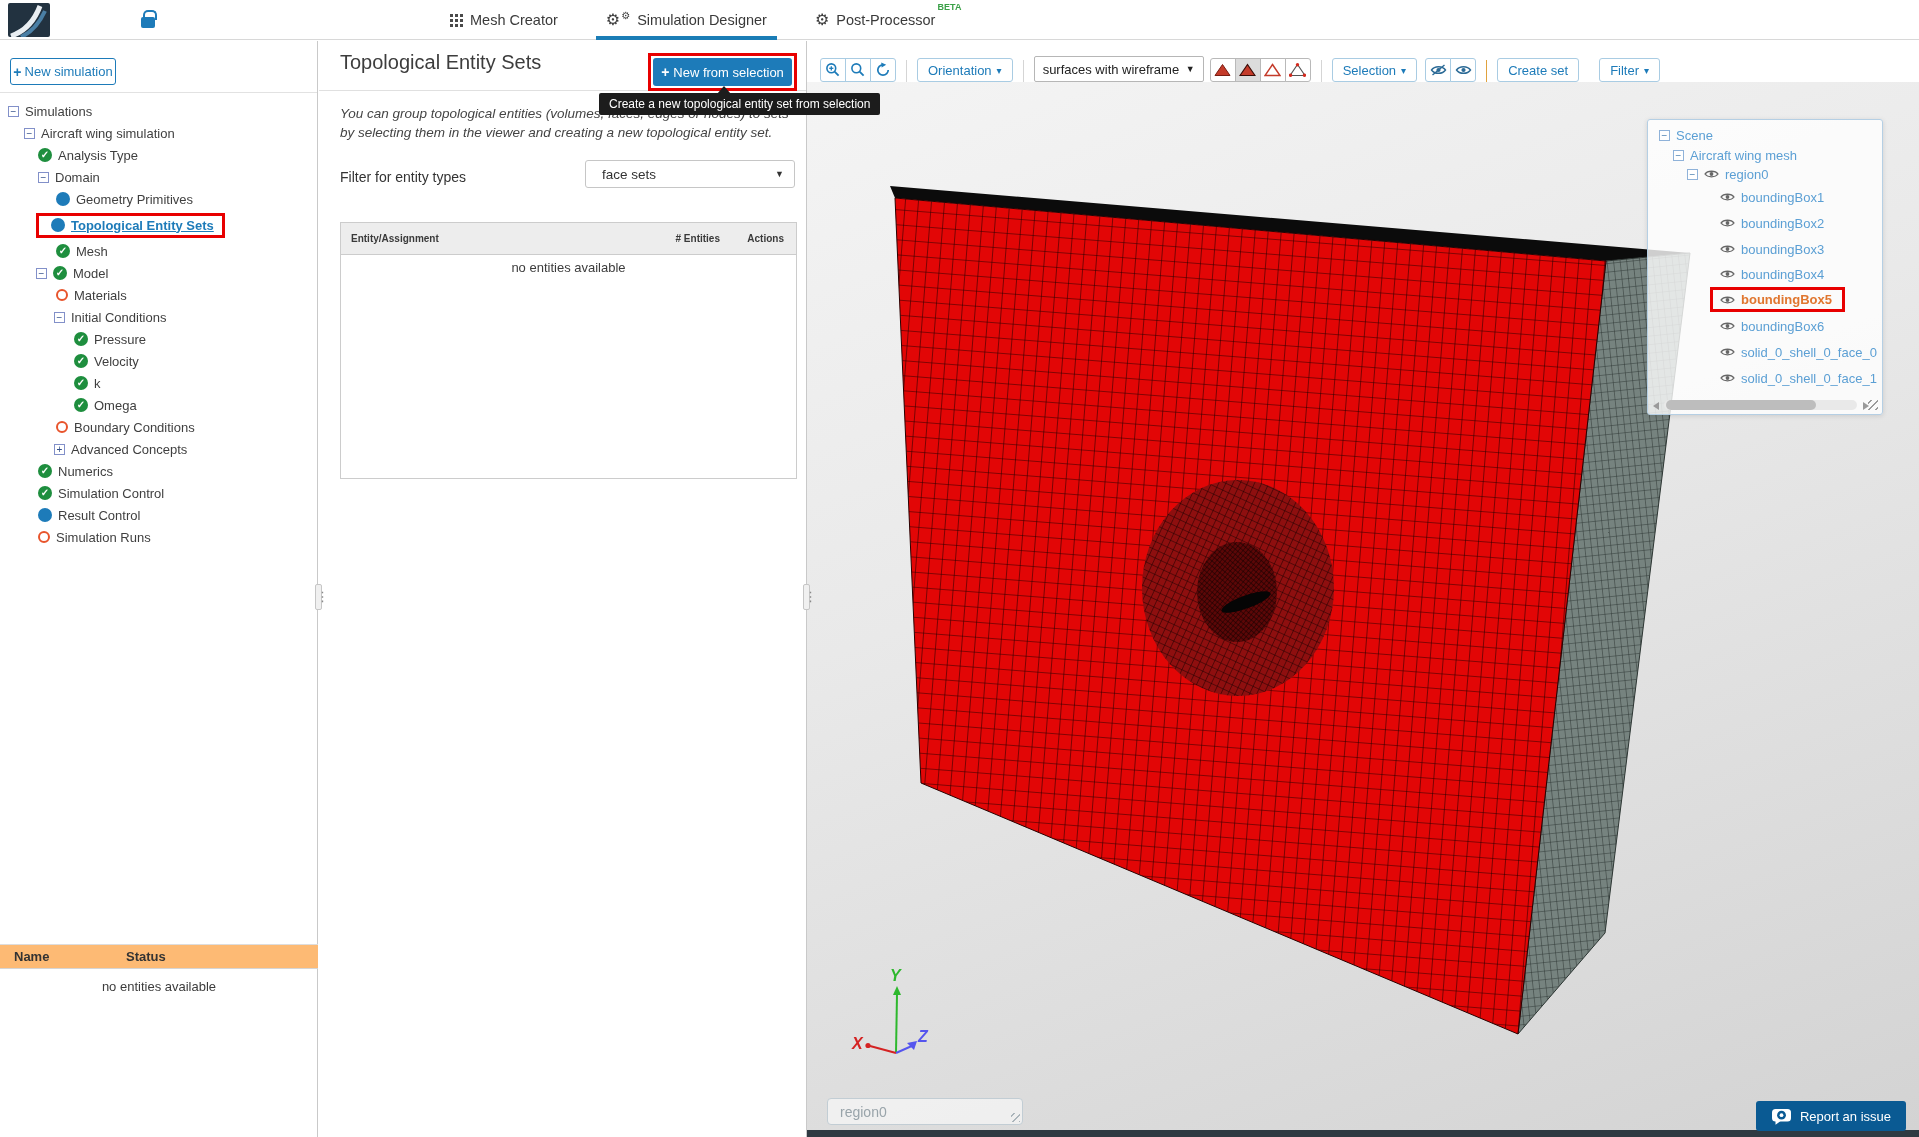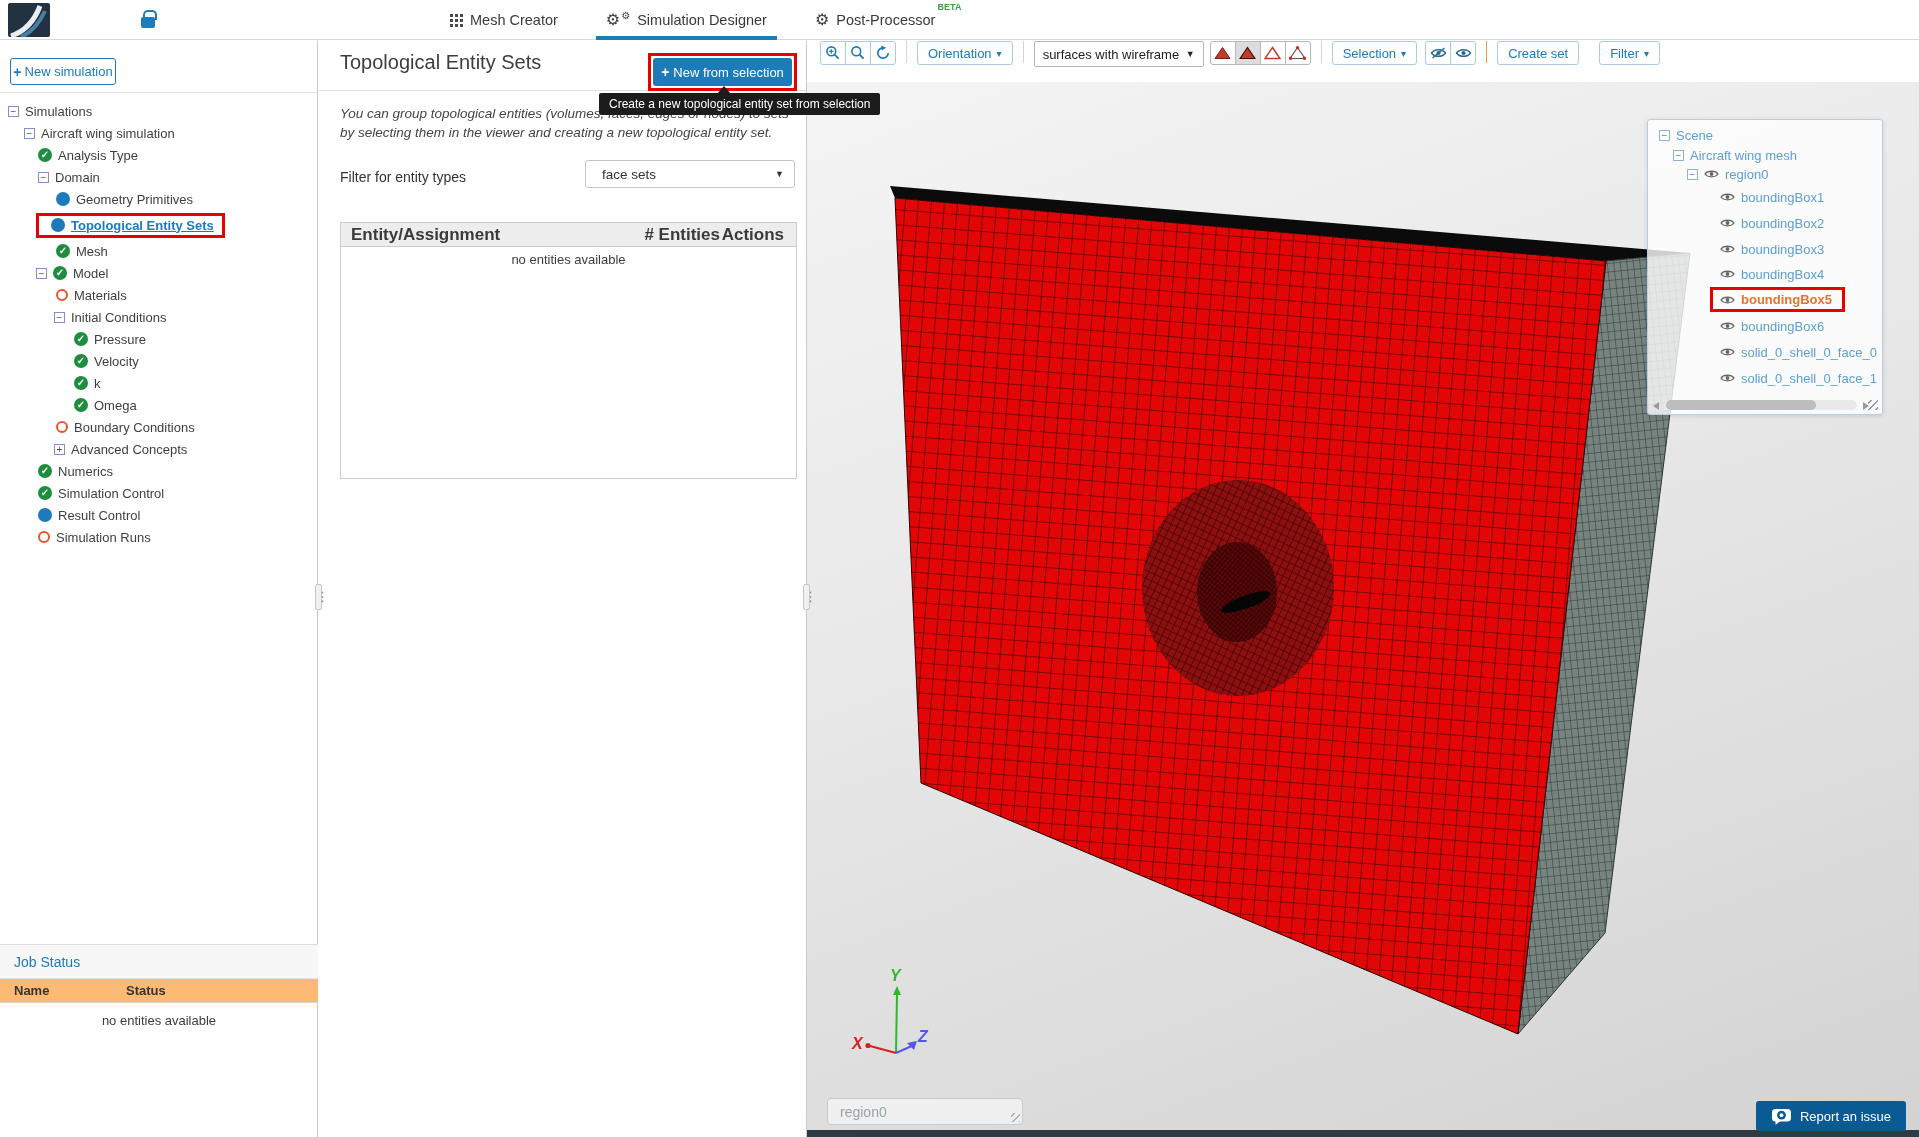--- a/index.html
+++ b/index.html
@@ -79,36 +79,36 @@
   .redbox-btn{position:absolute;left:329px;top:12px;width:149px;height:38px;border:3px solid #e80000;
     pointer-events:none;}
   .p-desc{position:absolute;left:21px;top:64px;width:462px;font-size:13.5px;font-style:italic;
     color:#444;line-height:18.5px;}
   .p-filterlabel{position:absolute;left:21px;top:128px;font-size:14px;color:#333;}
   .p-dropdown{position:absolute;left:266px;top:119px;width:210px;height:28px;border:1px solid #c6c6c6;
     border-radius:3px;background:#fff;font-size:13.5px;color:#333;display:flex;align-items:center;
     padding-left:16px;cursor:pointer;}
   .p-dropdown .dd-caret{position:absolute;right:10px;font-size:9px;color:#333;}
   .p-table{position:absolute;left:21px;top:181px;width:457px;height:257px;border:1px solid #ccc;}
-  .p-thead{height:24px;background:#ededed;border-bottom:1px solid #ccc;display:flex;align-items:center;
-    font-size:17px;font-weight:700;color:#3a3a3a;}
+  .p-thead{height:32px;background:#ededed;border-bottom:1px solid #ccc;display:flex;align-items:center;
+    font-size:10px;font-weight:700;color:#3a3a3a;}
   .p-thead .c1{flex:1;padding-left:10px;}
   .p-thead .c2{width:110px;text-align:right;}
   .p-thead .c3{width:76px;text-align:right;padding-right:12px;}
   .p-tempty{text-align:center;font-size:13px;color:#3c3c3c;padding-top:5px;}
 
   
   .tooltip{position:absolute;left:599px;top:93px;background:#1c1c1c;color:#fff;font-size:12px;
     padding:4px 10px;border-radius:2px;white-space:nowrap;z-index:60;}
   .tooltip-arrow{position:absolute;left:717px;top:86px;width:0;height:0;border-left:7px solid transparent;
     border-right:7px solid transparent;border-bottom:8px solid #1c1c1c;z-index:60;}
 
   
-  .vtoolbar{position:absolute;left:807px;top:41px;width:1112px;height:31px;background:#fff;
-    display:flex;align-items:flex-start;padding-left:13px;}
+  .vtoolbar{position:absolute;left:807px;top:41px;width:1112px;height:41px;background:#fff;
+    display:flex;align-items:flex-end;padding-left:13px;}
   .vbtn{height:24px;border:1px solid #a9cce3;background:#fff;color:#1d7bb9;font-size:13px;border-radius:3px;
     display:flex;align-items:center;justify-content:center;padding:0 10px;cursor:pointer;gap:5px;white-space:nowrap;}
   .igroup{display:flex;}
   .igroup .vbtn{border-radius:0;margin-left:-1px;padding:0;width:26px;}
   .igroup .vbtn:first-child{border-radius:3px 0 0 3px;margin-left:0;}
   .igroup .vbtn:last-child{border-radius:0 3px 3px 0;}
   .vbtn.gray{border-color:#b9b9b9;color:#333;}
   .vbtn.active{background:#dcdcdc;}
   .vsep{width:1px;height:22px;background:#d5d5d5;margin:0 10px;flex:none;}
   .vsep.orange{background:#e0a23e;}
@@ -270,21 +270,20 @@
       <span class="ic dot"></span>
       <span class="tlabel">Result Control</span>
     </div>
     <div class="trow" style="padding-left:38px">
       <span class="ic open"></span>
       <span class="tlabel">Simulation Runs</span>
     </div>
   </div>
 
   <div class="jobstatus">
-    <div class="js-head">Job Status</div>
     <div class="js-cols">
       <span class="c1">Name</span>
       <span>Status</span>
     </div>
     <div class="js-empty">no entities available</div>
   </div>
 </div>
 
 <div class="grip" style="left:315px;top:584px">⋮</div>
 <div class="grip" style="left:803px;top:584px">⋮</div>

